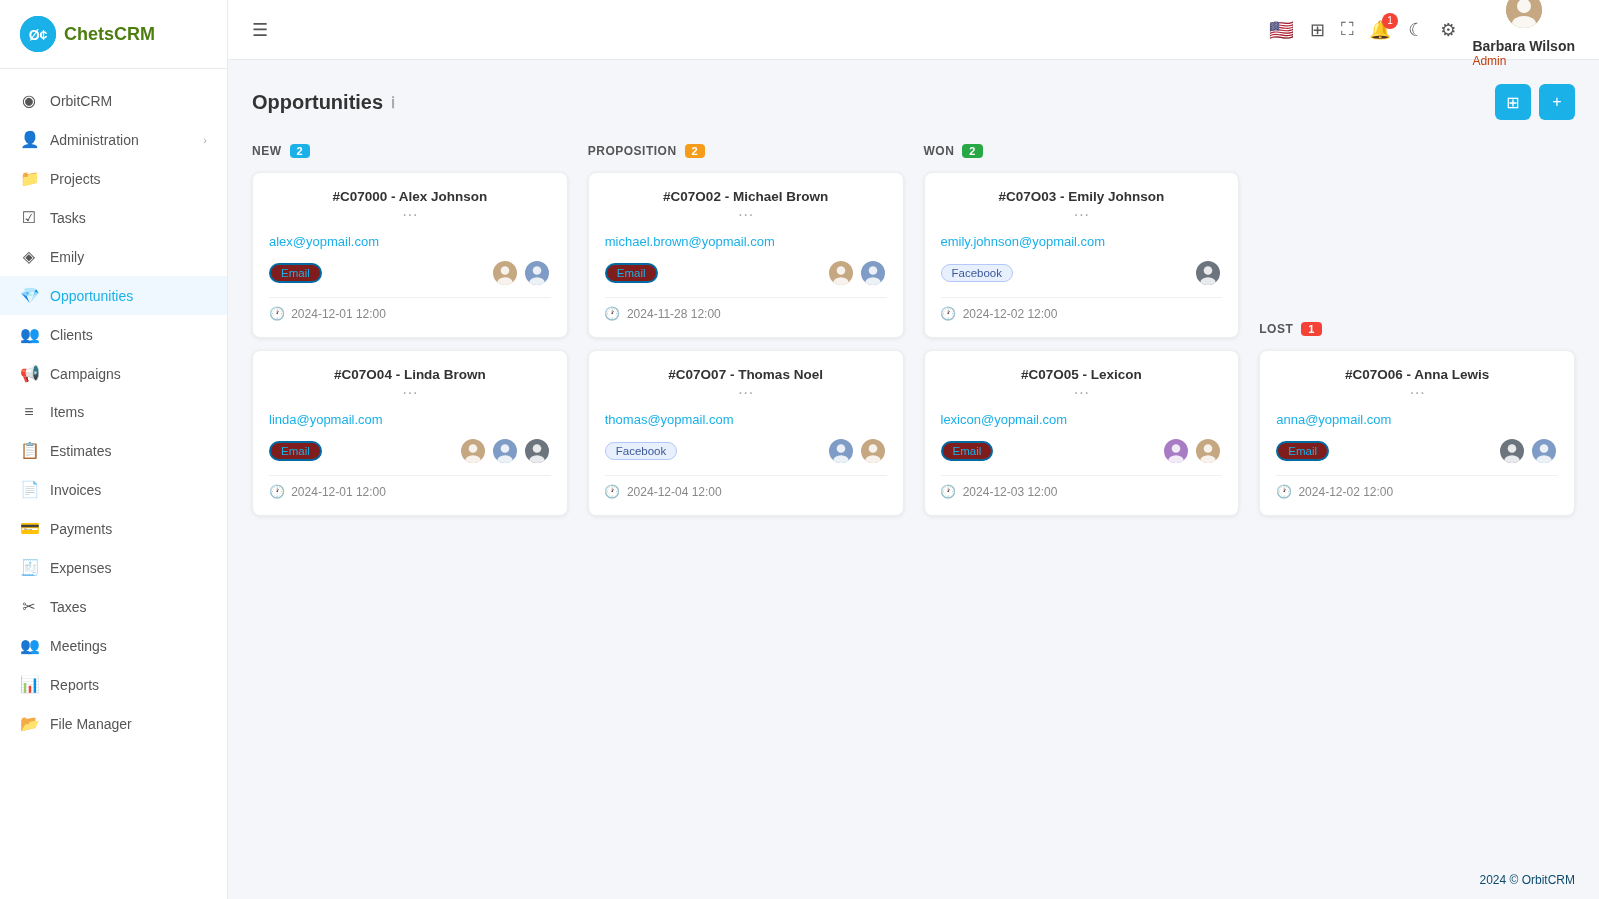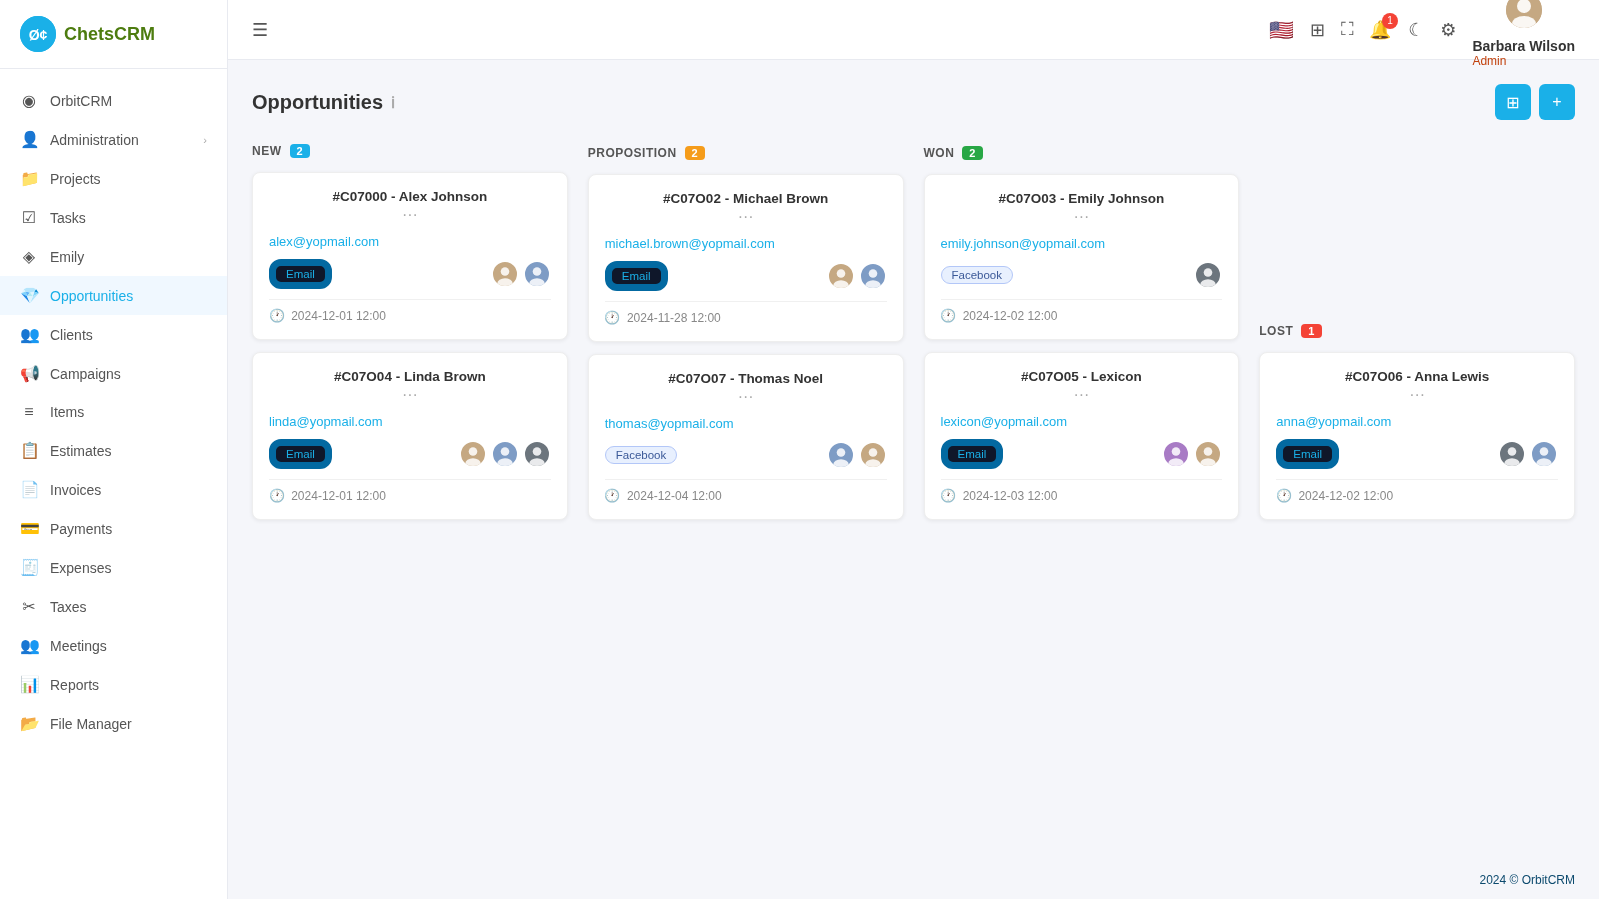--- a/index.html
+++ b/index.html
@@ -131,21 +131,21 @@
     }
     .card-header { display: flex; align-items: center; justify-content: space-between; margin-bottom: 8px; flex-direction: column; }
     .card-title { font-size: 13.5px; font-weight: 600; color: #333; }
     .card-menu { color: #aaa; cursor: pointer; font-size: 16px; padding: 2px 4px; border-radius: 4px; }
     .card-email { color: #1ab0e8; font-size: 13px; margin-bottom: 10px; }
     .card-tags { display: flex; align-items: center; justify-content: space-between; margin-bottom: 10px; }
     .tag {
       padding: 2px 10px; border-radius: 12px;
       font-size: 11.5px; font-weight: 500;
     }
-    .tag-email { background: #0f172a; color: #1ab0e8; border: 7px solid #0369a1; }
+    .tag-email { background: #7f1d1d; color: #1ab0e8; border: 2px solid #0369a1; }
     .tag-facebook { background: #e8f0fe; color: #3b5998; border: 1px solid #b3c7f8; }
     .avatars { display: flex; gap: 4px; }
     .mini-avatar {
       width: 28px; height: 28px; border-radius: 50%;
       overflow: hidden; border: 2px solid #fff;
       display: flex; align-items: center; justify-content: center;
       font-size: 10px; color: white; font-weight: bold;
     }
     .ma-1 { background: #c5a882; }
     .ma-2 { background: #7e9cc5; }

